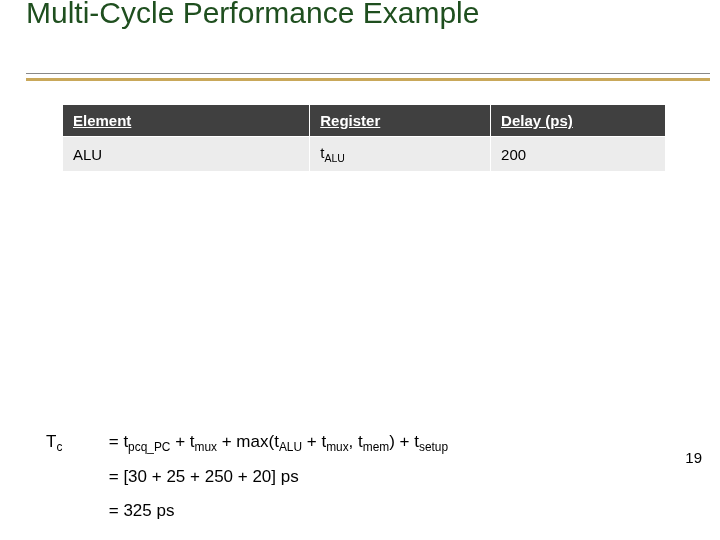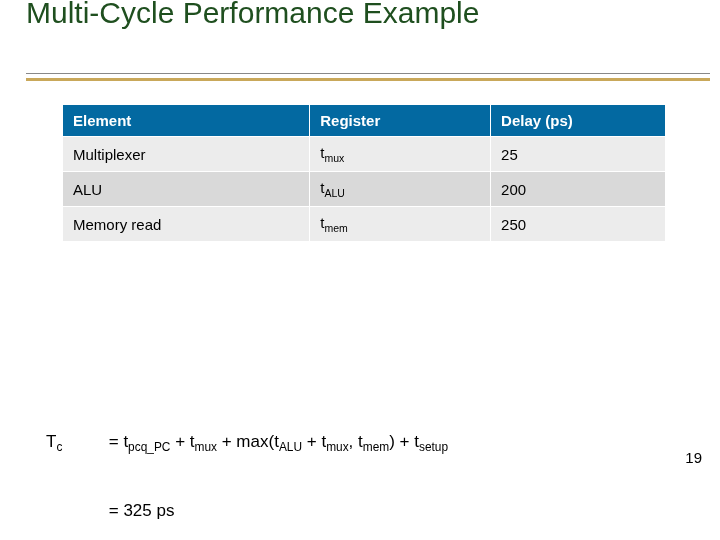--- a/index.html
+++ b/index.html
@@ -51,23 +51,24 @@
     width: 604px;
     border-collapse: collapse;
     font-size: 15px;
   }
   .tbl th, .tbl td {
     text-align: left;
     padding: 7px 10px 7px 10px;
     border: 1px solid #fff;
   }
   .tbl thead th {
-    background: #0369a1;
+    background: #404040;
     color: #fff;
     font-weight: bold;
+    text-decoration: underline;
   }
   .tbl tbody tr:nth-child(odd) td { background: #ececec; }
   .tbl tbody tr:nth-child(even) td { background: #d9d9d9; }
   .tbl .col-el  { width: 41%; }
   .tbl .col-par { width: 30%; }
   .tbl .col-del { width: 29%; }
   sub { font-size: 0.70em; vertical-align: sub; }
 
   .equations {
     position: absolute;
@@ -109,44 +110,34 @@
     </colgroup>
     <thead>
       <tr>
         <th>Element</th>
         <th>Register</th>
         <th>Delay (ps)</th>
       </tr>
     </thead>
     <tbody>
       <tr>
-        <td>Multiplexer</td>
-        <td><span>t</span><sub>mux</sub></td>
-        <td>25</td>
-      </tr>
-      <tr>
         <td>ALU</td>
         <td><span>t</span><sub>ALU</sub></td>
         <td>200</td>
-      </tr>
-      <tr>
-        <td>Memory read</td>
-        <td><span>t</span><sub>mem</sub></td>
-        <td>250</td>
       </tr>
     </tbody>
   </table>
 
   <div class="equations">
     <span class="eq-label">
       <span>T</span><sub>c</sub>
     </span>
     <span class="eq-body">
       <span class="eq-line">
         = t<sub>pcq_PC</sub> + t<sub>mux</sub> + max(t<sub>ALU</sub> + t<sub>mux</sub>, t<sub>mem</sub>) + t<sub>setup</sub>
       </span><br>
-      <br>
+      <span class="eq-line">= [30 + 25 + 250 + 20] ps</span><br>
       <span class="eq-line">= 325 ps</span>
     </span>
   </div>
 
   <div class="page-num">19</div>
 </div>
 
 </body></html>

